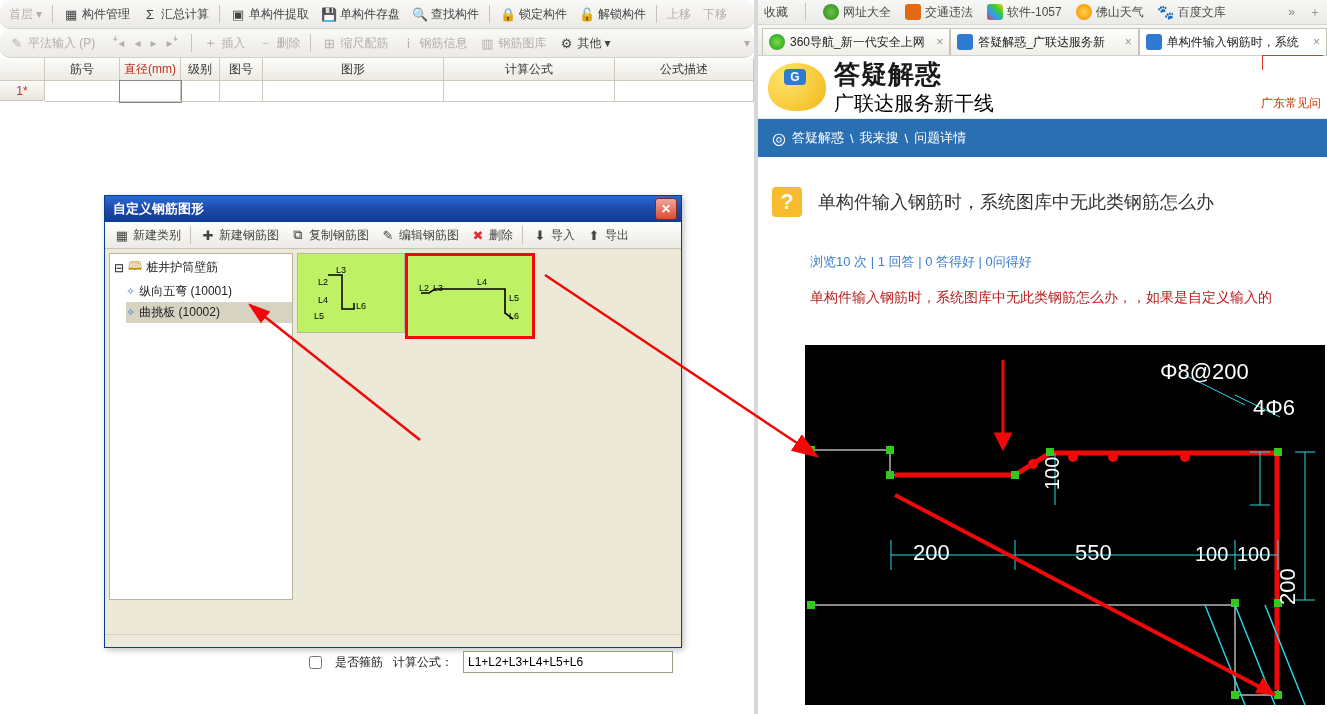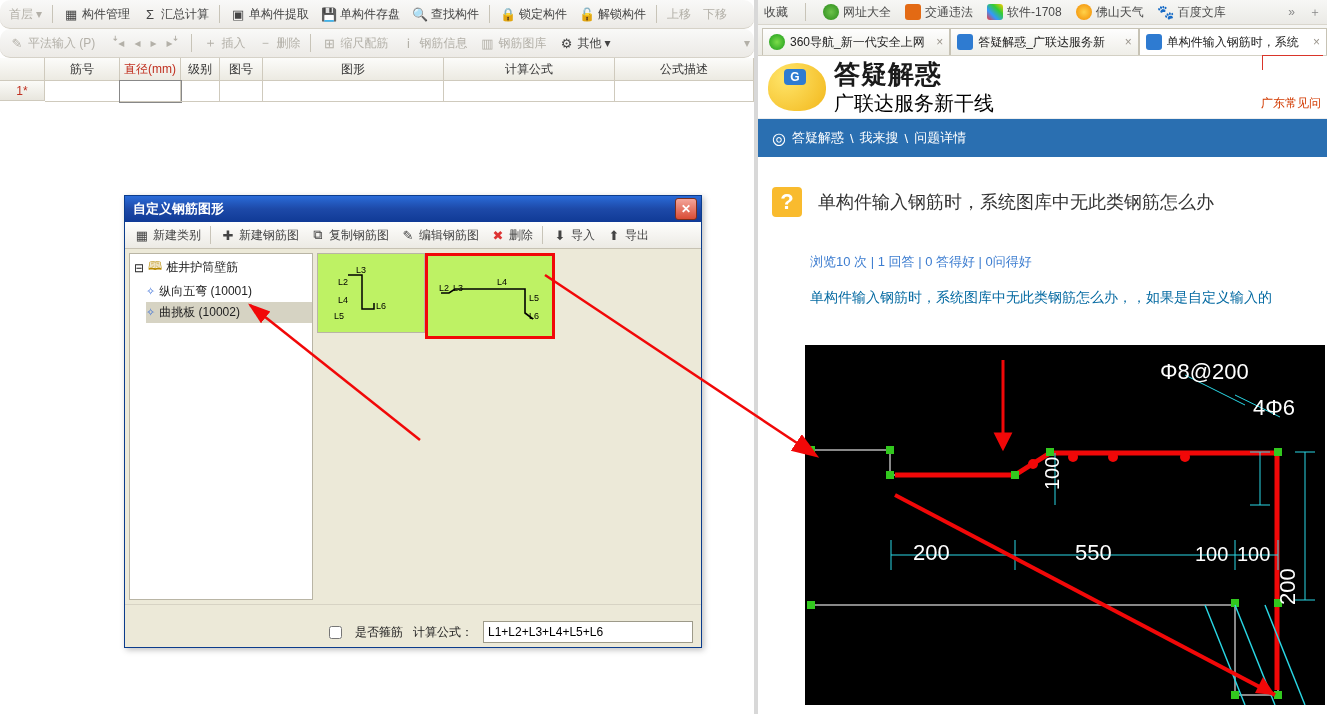--- a/index.html
+++ b/index.html
@@ -83,21 +83,21 @@
     width:44px; background:linear-gradient(#fbfbf8,#e8e6de);
     border-right:1px solid #cfcabd;
     display:flex;align-items:center;justify-content:center;
     color:#c03020;
     border-bottom:1px solid #cfcabd;
   }
 
   
   .dialog {
     position:absolute;
-    left:124px;
+    left:104px;
     top:195px;
     width:576px;
     height:451px;
     background:#ece9d8;
     border:1px solid #0b3c8c;
     box-shadow:2px 2px 6px rgba(0,0,0,0.25);
   }
   .dialog-title {
     height:26px;
     background:linear-gradient(#2a6bd8,#1d49a8 50%,#103a96);
@@ -159,20 +159,21 @@
   .shape1 { left:0; top:0; width:98px; height:70px; padding:4px; }
   .shape2 { left:108px; top:0; width:120px; height:76px; padding:2px; border:3px solid #f10808; }
 
   .dialog-bottom {
     height:42px;
     padding:6px 8px 2px 200px;
     display:flex;
     align-items:center;
     gap:10px;
     border-top:1px solid #d7d3c4;
+    margin-top:30px;
   }
   .chk { width:13px;height:13px; }
   .formula-input {
     flex:1;
     height:20px;
     border:1px solid #9d9a89;
     background:#fff;
     padding:0 4px;
     font-size:12px;
   }
@@ -272,21 +273,21 @@
     padding:30px 14px 10px 14px;
   }
   .q-row { display:flex;align-items:center;gap:16px; }
   .q-badge {
     width:30px;height:30px;border-radius:4px;background:#f9bb2e;color:#fff;
     font-size:22px;font-weight:bold;display:flex;align-items:center;justify-content:center;
   }
   .q-title { font-size:18px;color:#333; }
   .q-stats { margin:36px 0 0 38px;color:#3d7dd0;font-size:13px; }
   .q-stats span { cursor:pointer; }
-  .q-desc { margin:18px 0 0 38px;font-size:14px;color:#0369a1; white-space:nowrap; }
+  .q-desc { margin:18px 0 0 38px;font-size:14px;color:#b91c1c; white-space:nowrap; }
 
   .cad-area {
     position:absolute;
     left:805px;
     top:345px;
     width:520px;
     height:360px;
     background:#000;
     overflow:hidden;
   }
@@ -509,21 +510,21 @@
       <div class="bk">
           <span class="fav" style="background:radial-gradient(#6cc24a,#2a8a1a);border-radius:50%"></span>
           <span>网址大全</span>
         </div>
       <div class="bk">
           <span class="fav" style="background:#e36a14;border-radius:3px"></span>
           <span>交通违法</span>
         </div>
       <div class="bk">
           <span class="fav" style="background:linear-gradient(45deg,#f33,#39f,#3c3,#fc0);border-radius:3px"></span>
-          <span>软件-1708</span>
+          <span>软件-1057</span>
         </div>
       <div class="bk">
           <span class="fav" style="background:radial-gradient(#ffd24a,#f28a00);border-radius:50%"></span>
           <span>佛山天气</span>
         </div>
       <div class="bk">
           <span class="fav" style="color:#2b6fd3;font-size:14px">🐾</span>
           <span>百度文库</span>
         </div>
       <div style="flex:1"></div>

